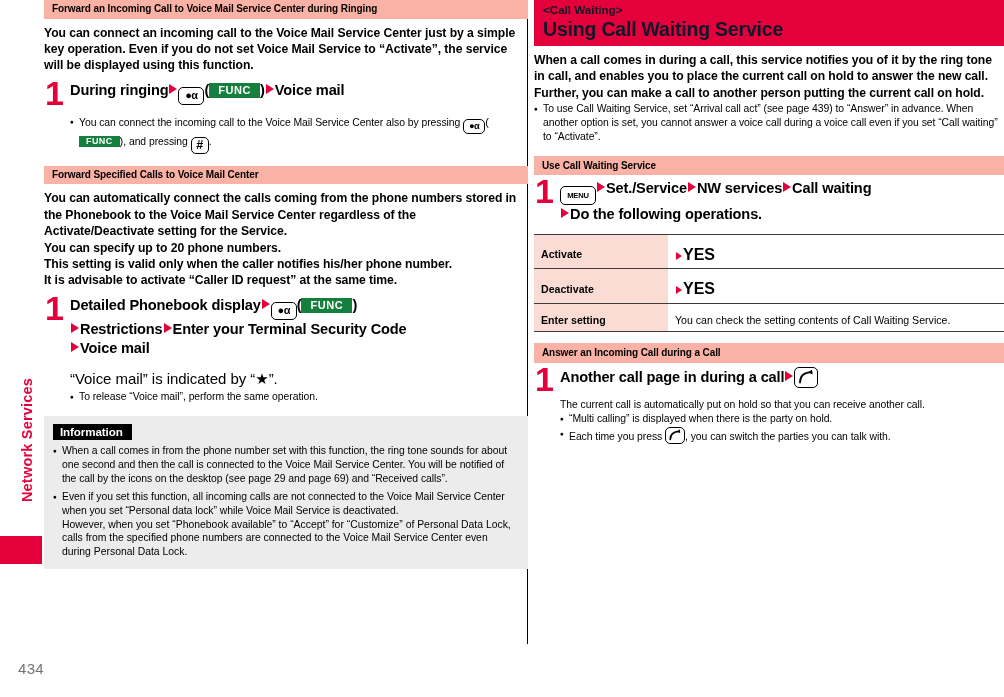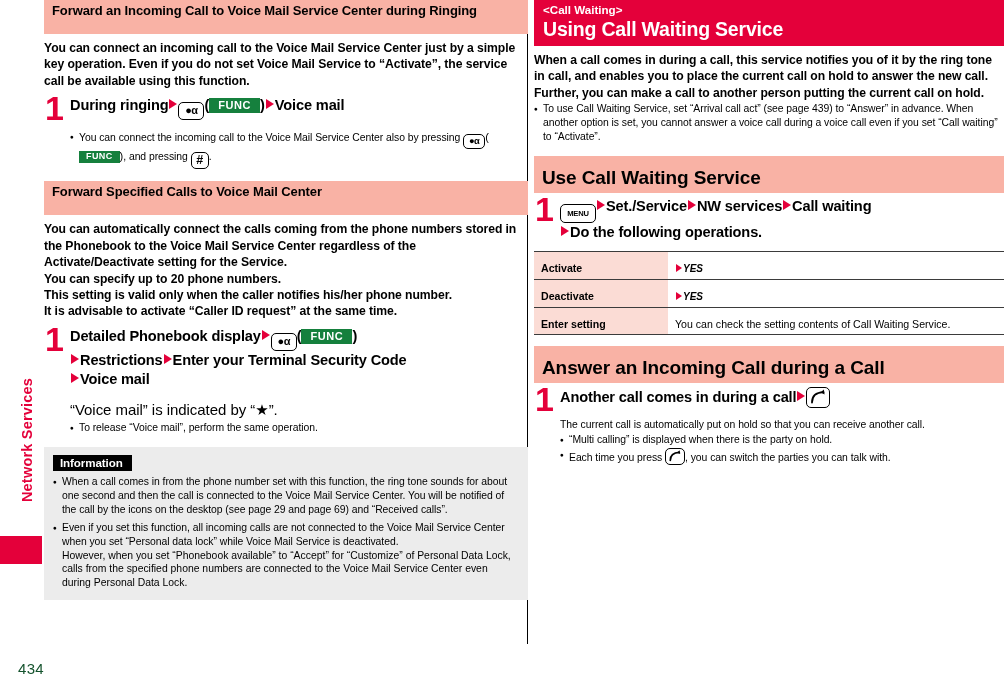--- a/index.html
+++ b/index.html
@@ -42,21 +42,21 @@
     letter-spacing: .2px;
     text-align: center;
     white-space: nowrap;
   }
   .page-number {
     position: absolute;
     left: 18px;
     top: 660px;
     font-size: 15px;
     font-weight: normal;
-    color: #14532d;
+    color: #737373;
     letter-spacing: .3px;
   }
 
   
   .col {
     position: absolute;
     top: 0;
   }
   .col-left {
     left: 44px;
@@ -71,34 +71,34 @@
     left: 527px;
     top: 4px;
     width: 1px;
     height: 640px;
     background: #000000;
   }
 
   
   .band {
     background: #f9b2a5;
-    padding: 3px 8px 16px 8px;
-    font-size: 13px;
+    padding: 3px 8px 4px 8px;
+    font-size: 10px;
     font-weight: bold;
     line-height: 1.16;
     letter-spacing: -0.1px;
     box-sizing: border-box;
   }
   .band.sub {
-    font-size: 19px;
-    padding: 11px 8px 4px 8px;
+    font-size: 10px;
+    padding: 4px 8px 4px 8px;
   }
   .redband {
     background: #e4003a;
-    color: #ffffff;
+    color: #0f172a;
     padding: 3px 25px 5px 9px;
     box-sizing: border-box;
   }
   .redband .eyebrow {
     font-size: 11.6px;
     font-weight: bold;
     line-height: 1.25;
     letter-spacing: 0px;
   }
   .redband .maintitle {
@@ -296,41 +296,40 @@
     width: 120px;
     background: #fbdcd5;
     font-weight: bold;
   }
   table.ops td.v {
     background: #ffffff;
     font-weight: normal;
   }
   table.ops td.v .yes {
     font-weight: bold;
-    font-size: 10px;
-    font-style: italic;
+    font-size: 16px;
   }
   .star { font-size: 15px; }
 </style>
 </head>
 <body>
 
 <div class="page">
 
   <div class="side-tab"></div>
   <div class="side-label">Network Services</div>
   <div class="page-number">434</div>
 
   <div class="col-divider"></div>
 
   <div class="col col-left">
 
     <div class="band">Forward an Incoming Call to Voice Mail Service Center during Ringing</div>
 
-    <div class="lead">You can connect an incoming call to the Voice Mail Service Center just by a simple key operation. Even if you do not set Voice Mail Service to “Activate”, the service call be available using this function.</div>
+    <div class="lead">You can connect an incoming call to the Voice Mail Service Center just by a simple key operation. Even if you do not set Voice Mail Service to “Activate”, the service will be displayed using this function.</div>
 
     <div class="step">
       <div class="step-num">1</div>
       <div class="step-title">
         <span>During ringing</span><span class="arr"></span><span class="key key-ialpha">●α</span><span class="paren">(</span><span class="func">FUNC</span><span class="paren">)</span><span class="arr"></span><span>Voice mail</span>
       </div>
       <div class="step-body">
         <div class="bullet">
           <span>You can connect the incoming call to the Voice Mail Service Center also by pressing</span>
           <span class="key key-ialpha small">●α</span><span class="paren small">(</span><span class="func small">FUNC</span><span class="paren small">)</span><span>, and pressing</span>
@@ -404,21 +403,21 @@
         <td class="v">You can check the setting contents of Call Waiting Service.</td>
       </tr>
     </tbody>
       </table>
 
     <div class="band sub" style="margin-top:11px;">Answer an Incoming Call during a Call</div>
 
     <div class="step" style="margin-top:4px;">
       <div class="step-num">1</div>
       <div class="step-title">
-        <span>Another call comes in during a call</span><span class="arr"></span><span class="key key-call"><svg width="22" height="19" viewBox="0 0 22 19">
+        <span>Another call page in during a call</span><span class="arr"></span><span class="key key-call"><svg width="22" height="19" viewBox="0 0 22 19">
               <path d="M5 14.5 C5 8 9.5 4.5 16.5 4.2" stroke="#000" stroke-width="1.8" fill="none" stroke-linecap="round"></path>
               <path d="M16.8 1.6 L17.6 6.4 L13.6 4.6 Z" fill="#000"></path>
             </svg></span>
       </div>
       <div class="step-body">
         <div class="note">The current call is automatically put on hold so that you can receive another call.</div>
         <div class="bullet">“Multi calling” is displayed when there is the party on hold.</div>
         <div class="bullet">
           <span>Each time you press</span>
           <span class="key key-call small"><svg width="18" height="15" viewBox="0 0 22 19">

